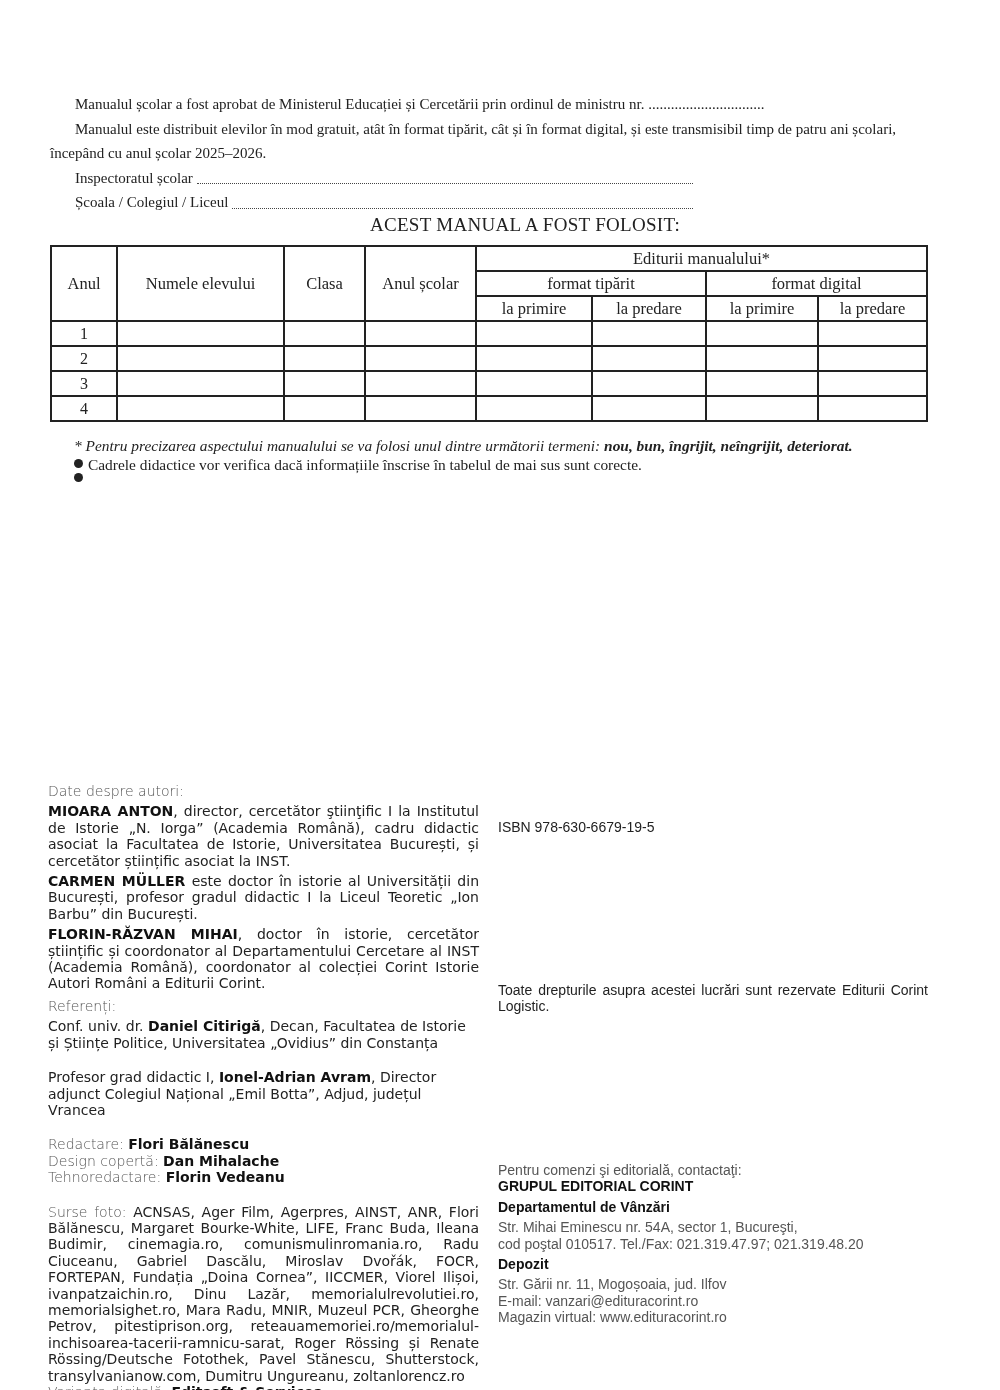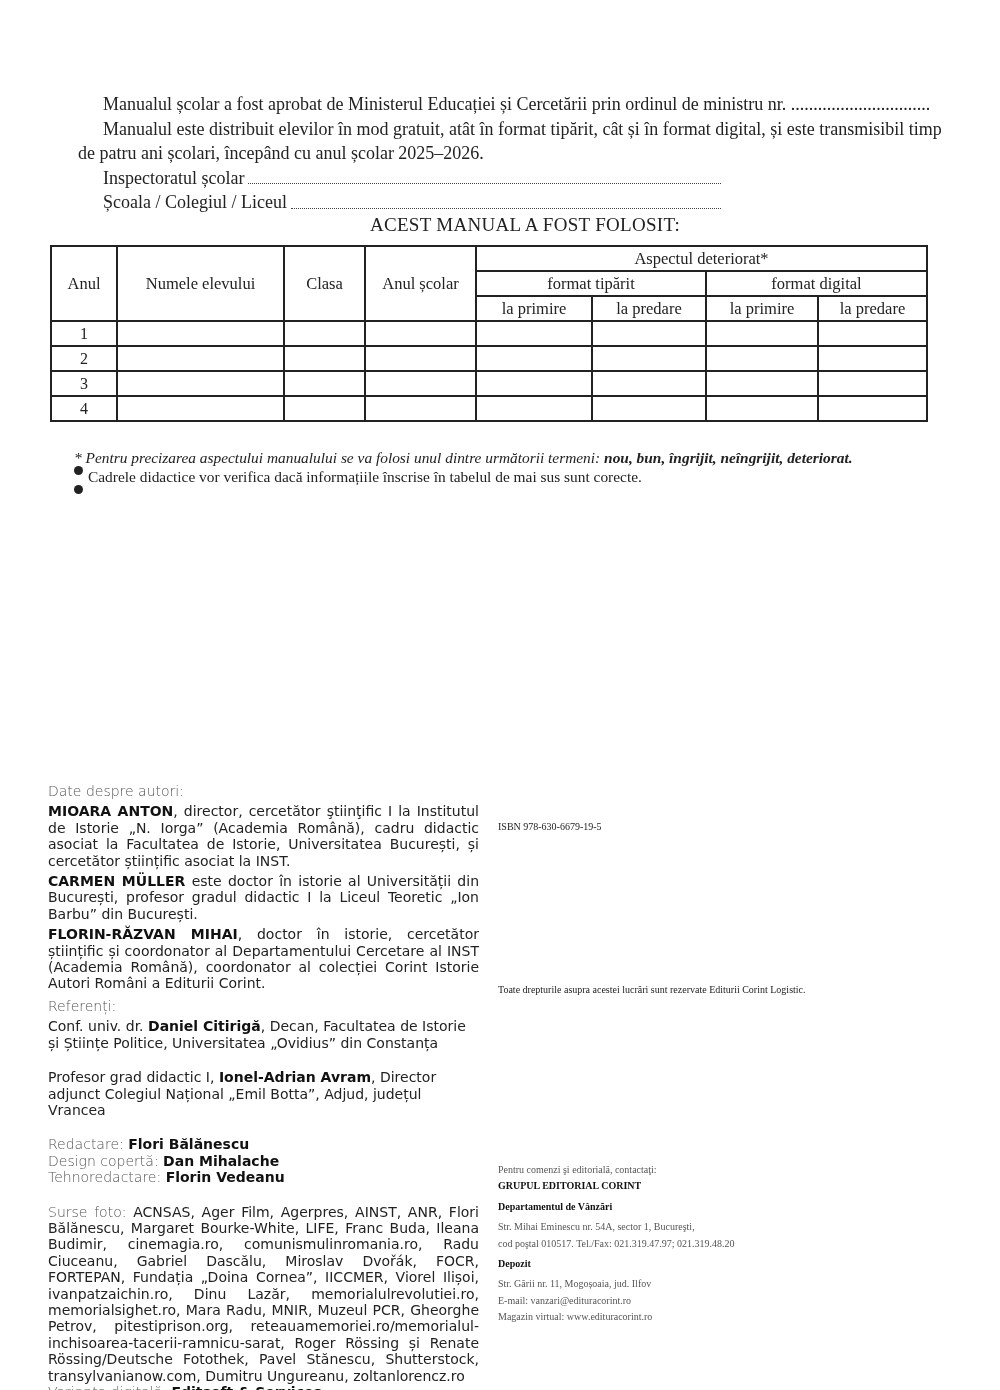--- a/index.html
+++ b/index.html
@@ -1,50 +1,50 @@
 <!DOCTYPE html>
 <html><head>
 <meta charset="utf-8">
 <style>
   * { box-sizing: border-box; margin: 0; padding: 0; }
   html, body { width: 1000px; height: 1390px; background: #ffffff; }
   body { position: relative; color: #1a1a1a; font-family: "DejaVu Serif", "Liberation Serif", serif; overflow: hidden; }
 
   
-  .top { position: absolute; left: 50px; top: 92px; width: 880px; font-family: "Liberation Serif", serif; font-size: 18px; line-height: 24.5px; color: #222; margin-left: 28px; }
+  .top { position: absolute; left: 50px; top: 92px; width: 880px; font-family: "Liberation Serif", serif; font-size: 15px; line-height: 24.5px; color: #222; }
   .top p { margin: 0; }
   .indent { text-indent: 25px; }
   .inspect { padding-left: 25px; width: 643px; display: flex; }
   .inspect .lbl { white-space: nowrap; }
   .inspect .fill { flex: 1; border-bottom: 1.5px dotted #444; margin: 0 0 6px 4px; }
 
   .title { position: absolute; left: 50px; width: 875px; top: 214px; text-align: center; font-family: "Liberation Serif", serif; font-size: 19px; letter-spacing: 0.3px; color: #222; padding-left: 75px; }
 
   
   table.usage { position: absolute; left: 50px; top: 245px; width: 876px; border-collapse: collapse; font-family: "Liberation Serif", serif; font-size: 16.5px; color: #222; table-layout: fixed; }
   table.usage td, table.usage th { border: 2.6px solid #222; font-weight: normal; text-align: center; padding: 0; height: 25px; line-height: 20px; }
   table.usage th.tall { vertical-align: middle; }
   table.usage td.num { font-size: 16px; }
 
   
-  .notes { position: absolute; left: 74px; top: 448px; width: 870px; font-family: "Liberation Serif", serif; font-size: 15.4px; line-height: 19px; color: #222; }
+  .notes { position: absolute; left: 74px; top: 436px; width: 870px; font-family: "Liberation Serif", serif; font-size: 15.4px; line-height: 19px; color: #222; }
   .notes .fn { font-style: italic; }
   .notes .fn b { font-weight: bold; }
-  .notes .bullet { display: flex; align-items: flex-start; }
+  .notes .bullet { display: flex; align-items: center; }
   .notes .dot { display: inline-block; width: 9px; height: 9px; background: #222; border-radius: 50%; margin-right: 5px; position: relative; top: -1px; }
 
   
   .credits { position: absolute; left: 48px; top: 783px; width: 431px; font-family: "DejaVu Sans", sans-serif; font-size: 14px; line-height: 16.4px; color: #222; }
   .credits .muted { color: #555; font-weight: 300; }
   .credits .gap { margin-top: 4px; }
   .credits p { text-align: justify; margin-top: 18px; }
   .credits b { font-weight: bold; color: #111; }
   .credits .sec-gap { margin-top: 18px; }
 
-  .right { position: absolute; left: 498px; width: 440px; font-family: Liberation Serif, serif; font-size: 10px; line-height: 16.4px; color: #222; }
+  .right { position: absolute; left: 498px; width: 440px; font-family: Liberation Sans, sans-serif; font-size: 14px; line-height: 16.4px; color: #222; }
   .right .muted { color: #555; }
   .right b { font-weight: bold; color: #111; }
 </style>
 </head>
 <body>
 
 <div class="top">
   <p class="indent">Manualul școlar a fost aprobat de Ministerul Educației și Cercetării prin ordinul de ministru nr. ...............................</p>
   <p class="indent">Manualul este distribuit elevilor în mod gratuit, atât în format tipărit, cât și în format digital, și este transmisibil timp de patru ani școlari, începând cu anul școlar 2025–2026.</p>
   <div class="inspect">
@@ -69,21 +69,21 @@
       <col style="width:114px">
       <col style="width:112px">
       <col style="width:109px">
   </colgroup>
   <tbody>
       <tr>
     <th class="tall" rowspan="3">Anul</th>
     <th class="tall" rowspan="3">Numele elevului</th>
     <th class="tall" rowspan="3">Clasa</th>
     <th class="tall" rowspan="3">Anul școlar</th>
-    <th colspan="4">Aspectul deteriorat*</th>
+    <th colspan="4">Editurii manualului*</th>
   </tr>
   <tr>
     <th colspan="2">format tipărit</th>
     <th colspan="2">format digital</th>
   </tr>
   <tr>
     <th>la primire</th>
     <th>la predare</th>
     <th>la primire</th>
     <th>la predare</th>

